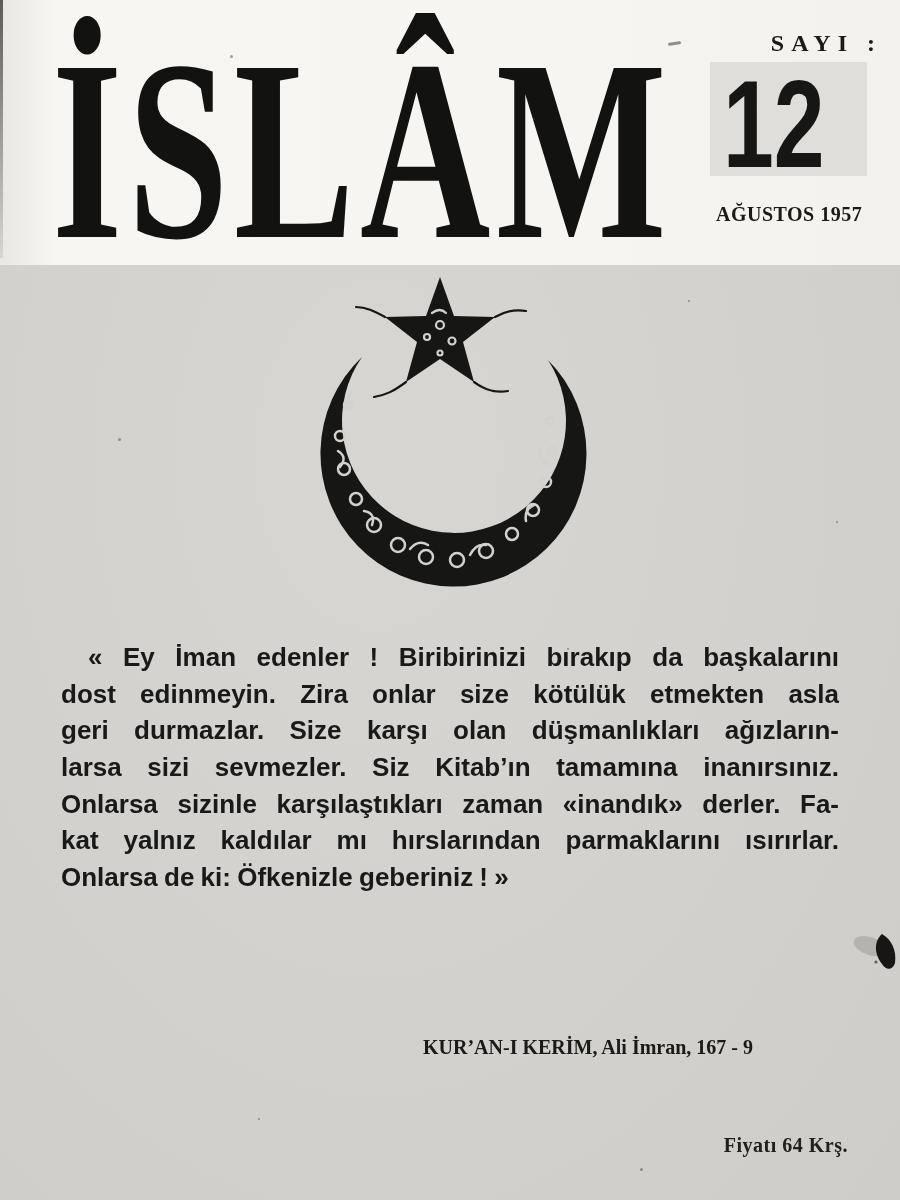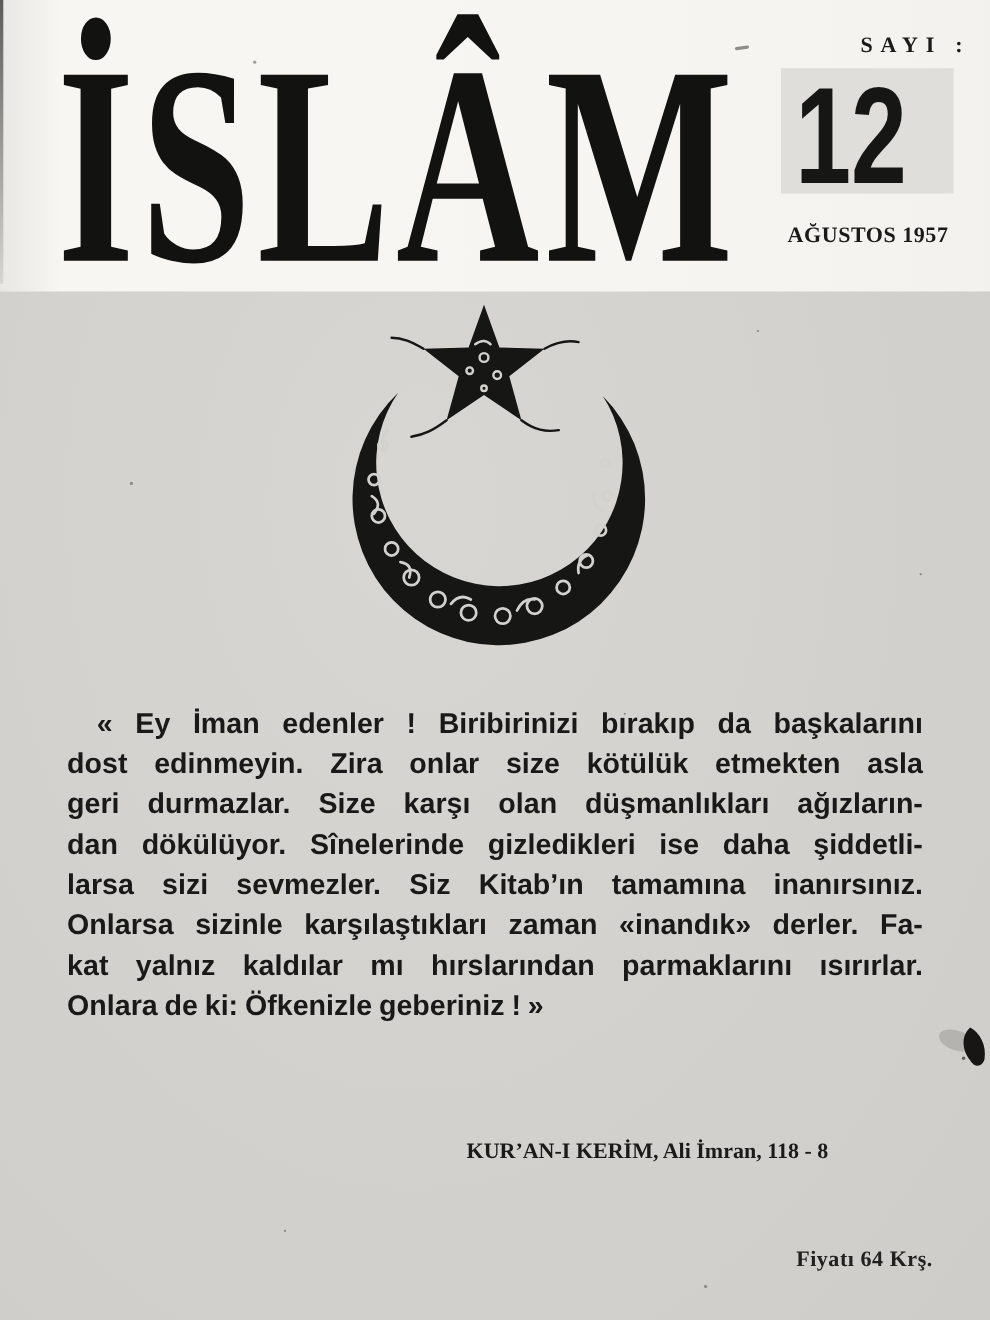--- a/index.html
+++ b/index.html
@@ -20,21 +20,21 @@
   }
   .title{
     position:absolute;left:52px;top:30px;
     font-family:"Liberation Serif", serif;font-weight:bold;
     font-size:258px;line-height:240px;letter-spacing:8px;color:#121210;
     transform:scaleX(.70);transform-origin:left top;white-space:nowrap;
   }
   .issue-label{
     position:absolute;right:64px;top:30px;
     font-family:"Liberation Serif", serif;font-weight:bold;
-    font-size:20px;letter-spacing:7px;color:#1a1a18;white-space:nowrap;
+    font-size:24px;letter-spacing:7px;color:#1a1a18;white-space:nowrap;
   }
   .issue-box{
     position:absolute;left:710px;top:62px;width:157px;height:114px;
     background:#dfdeda;
   }
   .issue-number{
     position:absolute;left:13px;top:-1px;
     font-family:"Liberation Sans", sans-serif;font-weight:bold;
     font-size:125px;line-height:125px;letter-spacing:0px;color:#161614;
     transform:scaleX(.73);transform-origin:left top;
@@ -132,28 +132,27 @@
           <circle cx="150" cy="80" r="2.5"></circle>
         <path d="M142 40 q8 -6 14 0"></path>
       </g>
     </g>
   </svg>
 
   <div class="quote">
     <div class="qline just indent">« Ey İman edenler ! Biribirinizi bırakıp da başkalarını</div>
     <div class="qline just">dost edinmeyin. Zira onlar size kötülük etmekten asla</div>
     <div class="qline just">geri durmazlar. Size karşı olan düşmanlıkları ağızların-</div>
-    <div class="qline just">dan dökülüyor. Sînelerinde gizledikleri ise daha şiddetli-</div>
     <div class="qline just">larsa sizi sevmezler. Siz Kitab’ın tamamına inanırsınız.</div>
     <div class="qline just">Onlarsa sizinle karşılaştıkları zaman «inandık» derler. Fa-</div>
     <div class="qline just">kat yalnız kaldılar mı hırslarından parmaklarını ısırırlar.</div>
-    <div class="qline">Onlara de ki: Öfkenizle geberiniz ! »</div>
+    <div class="qline">Onlarsa de ki: Öfkenizle geberiniz ! »</div>
   </div>
 
-  <div class="attribution">KUR’AN-I KERİM, Ali İmran, 118 - 8</div>
+  <div class="attribution">KUR’AN-I KERİM, Ali İmran, 167 - 9</div>
 
   <div class="price">Fiyatı 64 Krş.</div>
 
   <svg class="smudge" viewBox="0 0 48 60" aria-hidden="true">
     <ellipse cx="18" cy="28" rx="17" ry="9" fill="#8d8a84" opacity=".4" transform="rotate(18 18 28)"></ellipse>
     <path d="M30 16 C39 21 45 32 43 45 C41 52 34 53 30 46 C23 37 21 24 30 16 Z" fill="#181614"></path>
     <circle cx="24" cy="44" r="1.6" fill="#35322e" opacity=".7"></circle>
   </svg>
 
   <div class="speck" style="left:230px;top:55px;width:3px;height:3px;"></div>

